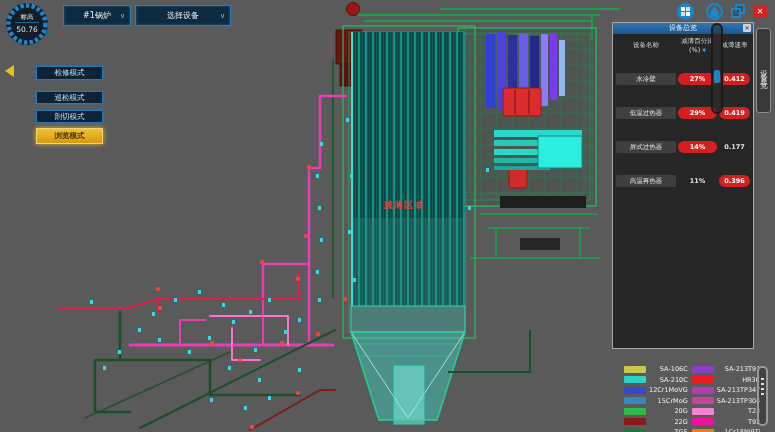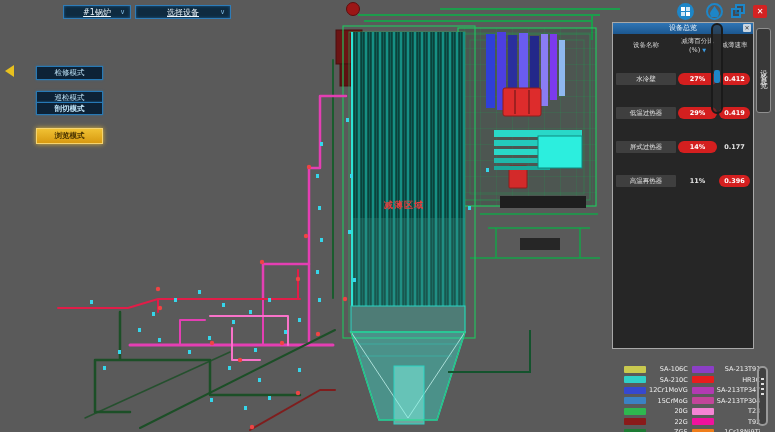--- a/index.html
+++ b/index.html
@@ -7,38 +7,38 @@
   body { background:#5a5a5a; font-family:"DejaVu Sans", sans-serif; }
   #app { position:absolute; inset:0; width:775px; height:432px; overflow:hidden; }
 
   
   #scene { position:absolute; left:0; top:0; width:775px; height:432px; z-index:0; }
 
   
   .gauge { position:absolute; left:4px; top:1px; width:46px; height:46px; z-index:2; }
 
   
-  .dd { position:absolute; top:5px; height:14px; background:#0e2a40; border:1px solid #2e7cb8;
+  .dd { position:absolute; top:5px; height:21px; background:#0e2a40; border:1px solid #2e7cb8;
         color:#eaf4fb; font-size:8px; display:flex; align-items:center; justify-content:center;
-        z-index:2; box-shadow:0 0 3px rgba(40,130,200,.6) inset; cursor:pointer;text-decoration:underline; }
+        z-index:2; box-shadow:0 0 3px rgba(40,130,200,.6) inset; cursor:pointer; }
   .dd .chev { position:absolute; right:5px; color:#7fb9e0; font-size:7px; }
   #dd-boiler { left:63px; width:68px; }
   #dd-device { left:135px; width:96px; }
 
   
   .collapse-arrow { position:absolute; left:5px; top:65px; width:0; height:0; z-index:2;
         border-top:6px solid transparent; border-bottom:6px solid transparent;
         border-right:9px solid #e8c11f; cursor:pointer; }
   .mode-btn { position:absolute; left:20px; width:67px; height:13px; z-index:2;
         background:#0d2236; border:1px solid #2779b5; color:#bfe3f7; font-size:7.5px;
         display:flex; align-items:center; justify-content:center; cursor:pointer;
         box-shadow:0 0 2px rgba(39,121,181,.8);margin-left:16px; }
   #mode-0 { top:66px; height:14px; }
   #mode-1 { top:91px; }
-  #mode-2 { top:102px;font-weight:bold; }
+  #mode-2 { top:110px; }
   #mode-3 { top:128px; height:16px; }
   .mode-btn.active { background:linear-gradient(#f0c133,#d89a10); border-color:#f5d470;
         color:#4a3400; font-weight:bold; box-shadow:0 0 5px rgba(240,193,51,.9); }
 
   
   .tool { position:absolute; z-index:3; cursor:pointer; }
   #tool-equipment { left:677px; top:3px; width:17px; height:17px; border-radius:50%;
         background:#1d86c8; display:flex; align-items:center; justify-content:center; }
   #tool-drop { left:706px; top:3px; width:17px; height:17px; border-radius:50%;
         border:2px solid #1d86c8; display:flex; align-items:center; justify-content:center; }
@@ -248,20 +248,30 @@
     <circle cx="282" cy="343" r="2.2"></circle>
         <circle cx="240" cy="360" r="2.2"></circle>
     <circle cx="298" cy="393" r="2.2"></circle>
         <circle cx="318" cy="334" r="2.2"></circle>
     <circle cx="252" cy="427" r="2.2"></circle>
         <circle cx="160" cy="308" r="2.2"></circle>
     <circle cx="345" cy="299" r="2.2"></circle>
   </g>
 </svg>
 
+<div class="gauge">
+  <svg viewBox="0 0 46 46" width="46" height="46">
+    <circle cx="23" cy="23" r="21" fill="#141d27"></circle>
+    <circle cx="23" cy="23" r="18.5" fill="none" stroke="#1d86c8" stroke-width="4.5" stroke-dasharray="3.5 2.2"></circle>
+    <polygon points="42,28 48,31 41,35" fill="#1565a0"></polygon>
+    <text x="23" y="18" text-anchor="middle" font-size="6.5" fill="#e6f2fa">标高</text>
+    <line x1="11" y1="21.5" x2="35" y2="21.5" stroke="#1d86c8" stroke-width="1" opacity="0.7"></line>
+    <text x="23" y="31" text-anchor="middle" font-size="7.5" fill="#d5e9f6">50.76</text>
+  </svg>
+</div>
 
 <div class="dd" id="dd-boiler">
   <span>#1锅炉</span>
   <span class="chev">∨</span>
 </div>
 <div class="dd" id="dd-device">
   <span>选择设备</span>
   <span class="chev">∨</span>
 </div>
 

